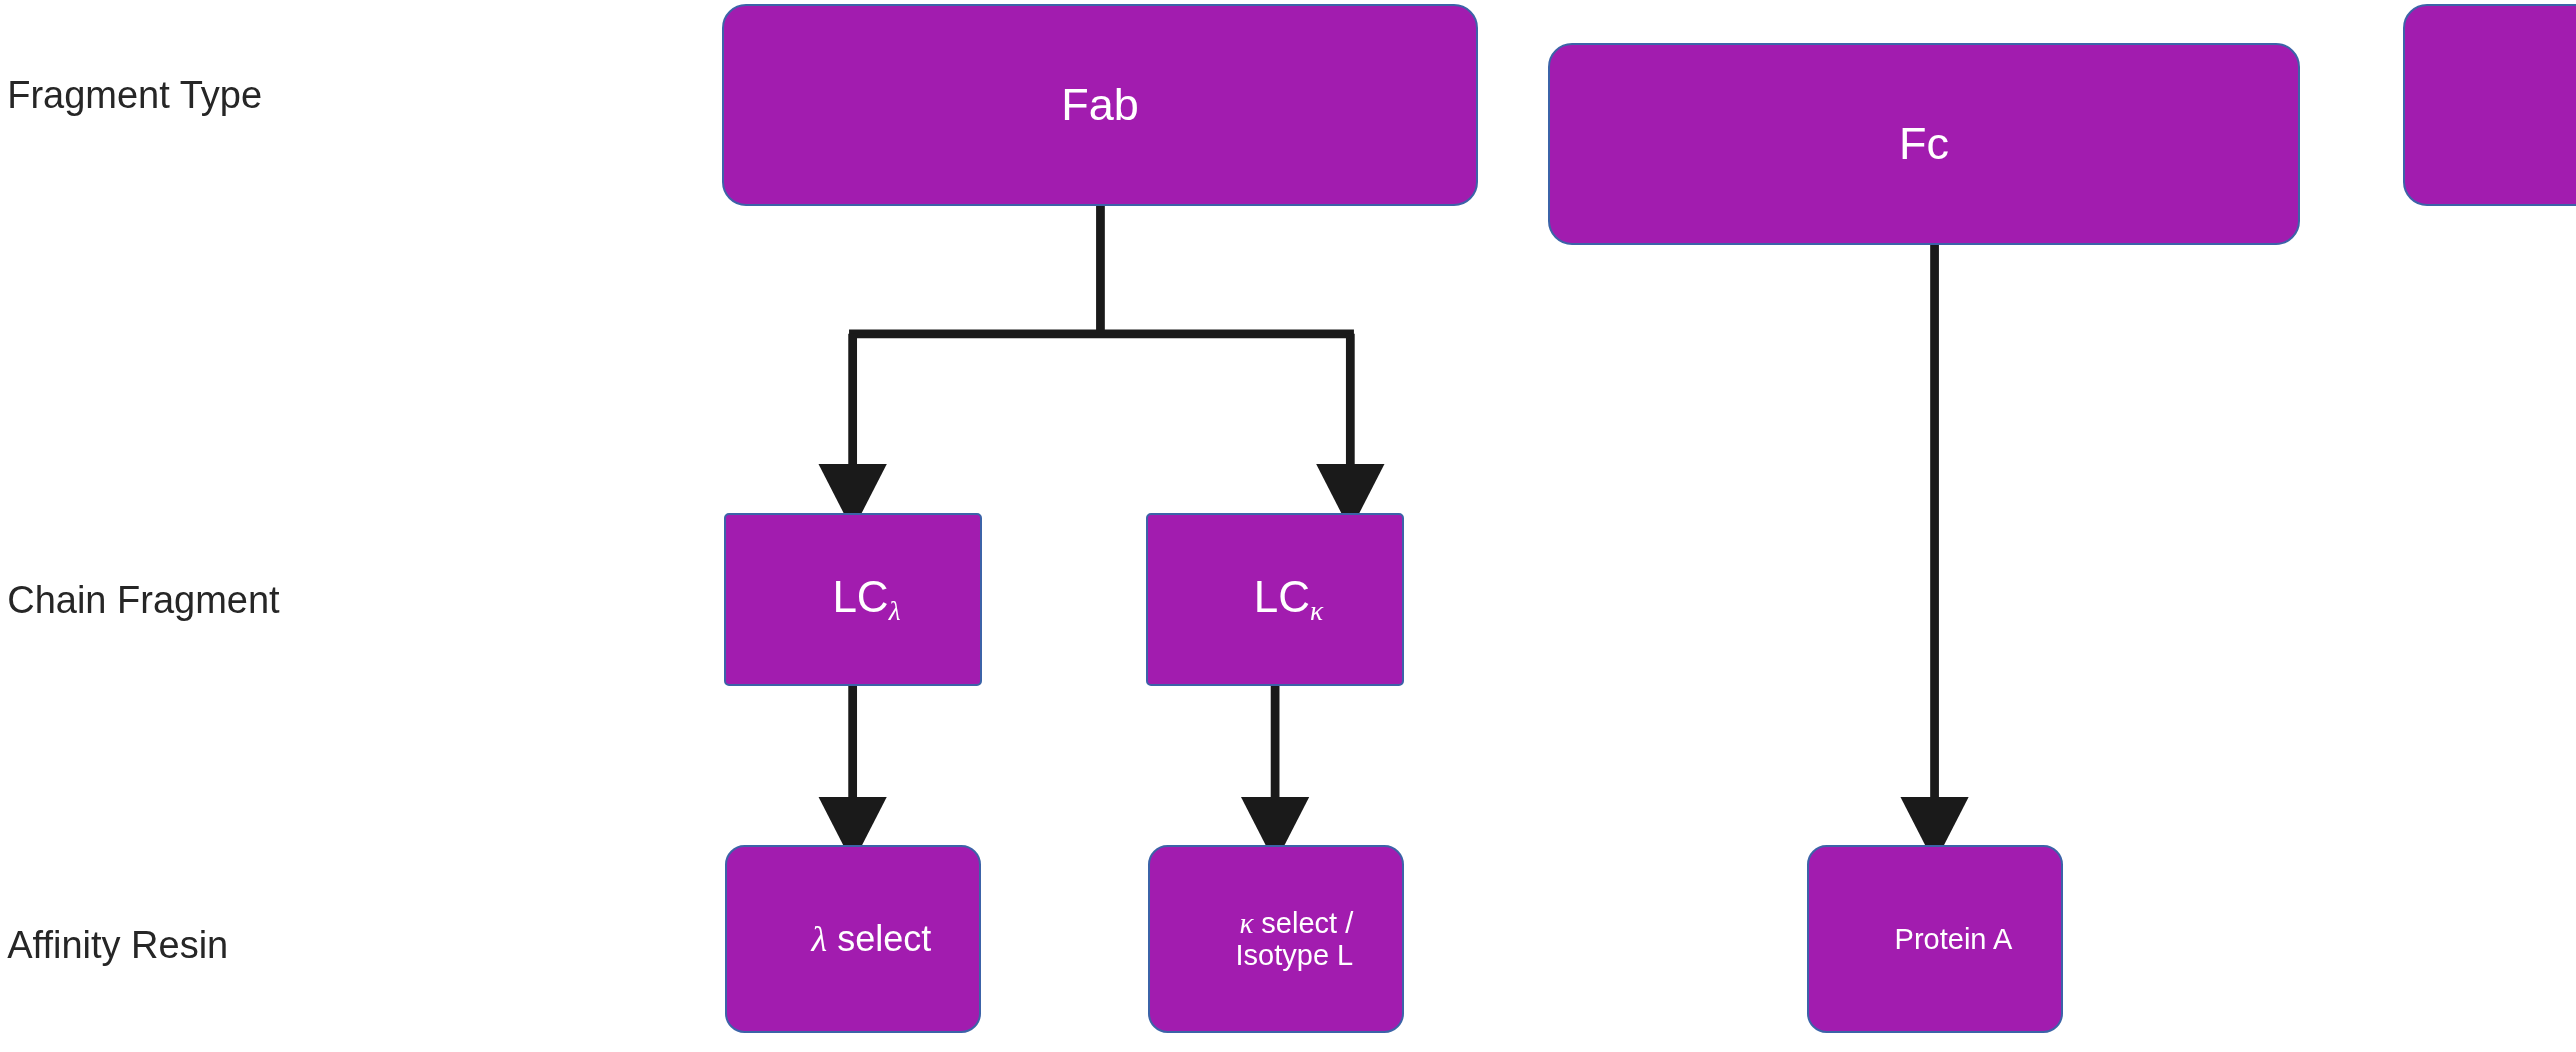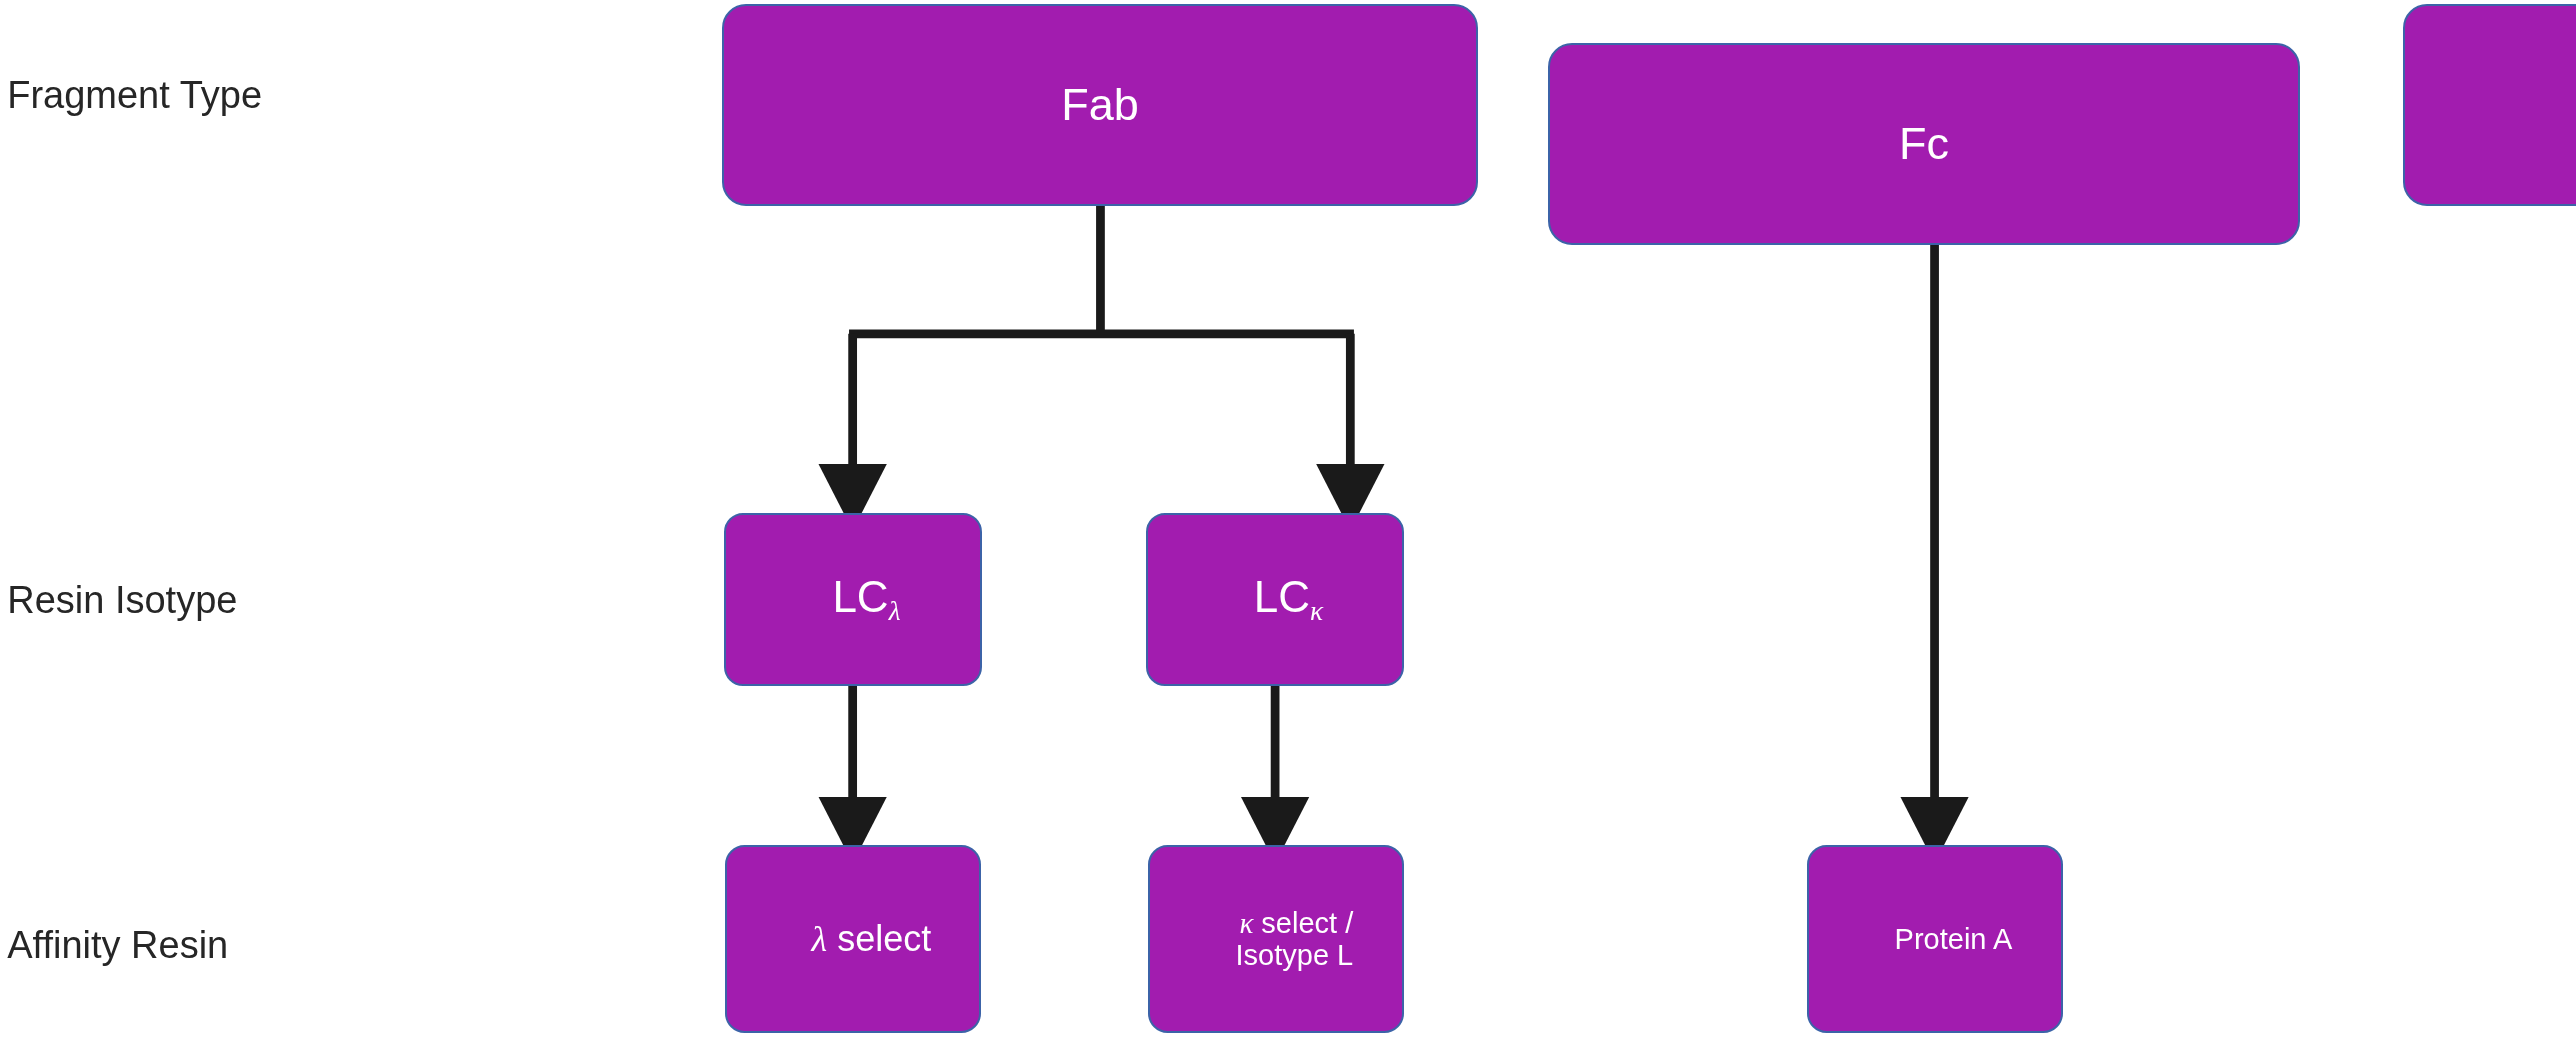--- a/index.html
+++ b/index.html
@@ -25,37 +25,37 @@
     display:flex;
     align-items:center;
     justify-content:center;
     text-align:right;
     color:#ffffff;
     font-family:"Liberation Sans", sans-serif;
     line-height:1.12;
     padding:2.1px 5.2px;
   }
   .node.r1{border-radius:24px;}
-  .node.r2{border-radius:19px;padding-left:32px;}
+  .node.r2{border-radius:5px;padding-left:32px;}
   .node.r3{border-radius:19.6px;padding-left:42px;}
 
   .node .txt{display:block;}
   .gk{font-family:"Liberation Serif", serif;font-style:italic;}
   sub.gk{font-size:0.62em;vertical-align:-0.30em;font-family:"Liberation Serif",serif;font-style:italic;}
 
   svg.links{position:absolute;left:0;top:0;width:4001px;height:1052px;pointer-events:none;}
 </style>
 </head>
 <body>
 
 <div id="stage">
 
   <div class="row-label" style="left:7.2px;top:76px;font-size:38px;">Fragment Type</div>
 
-  <div class="row-label" style="left:7.2px;top:581px;font-size:38px;">Resin Isotype</div>
+  <div class="row-label" style="left:7.2px;top:581px;font-size:38px;">Chain Fragment</div>
 
   <div class="row-label" style="left:7.2px;top:926px;font-size:38px;">Affinity Resin</div>
 
   <svg class="links" viewBox="0 0 7766 2042" preserveAspectRatio="none">
     <defs>
       <marker id="ah" markerWidth="9" markerHeight="9" refX="3.6" refY="4.5" orient="auto" markerUnits="strokeWidth">
         <path d="M0,0.6 L7.6,4.5 L0,8.4 z" fill="#1A1A1A"></path>
       </marker>
     </defs>
 

